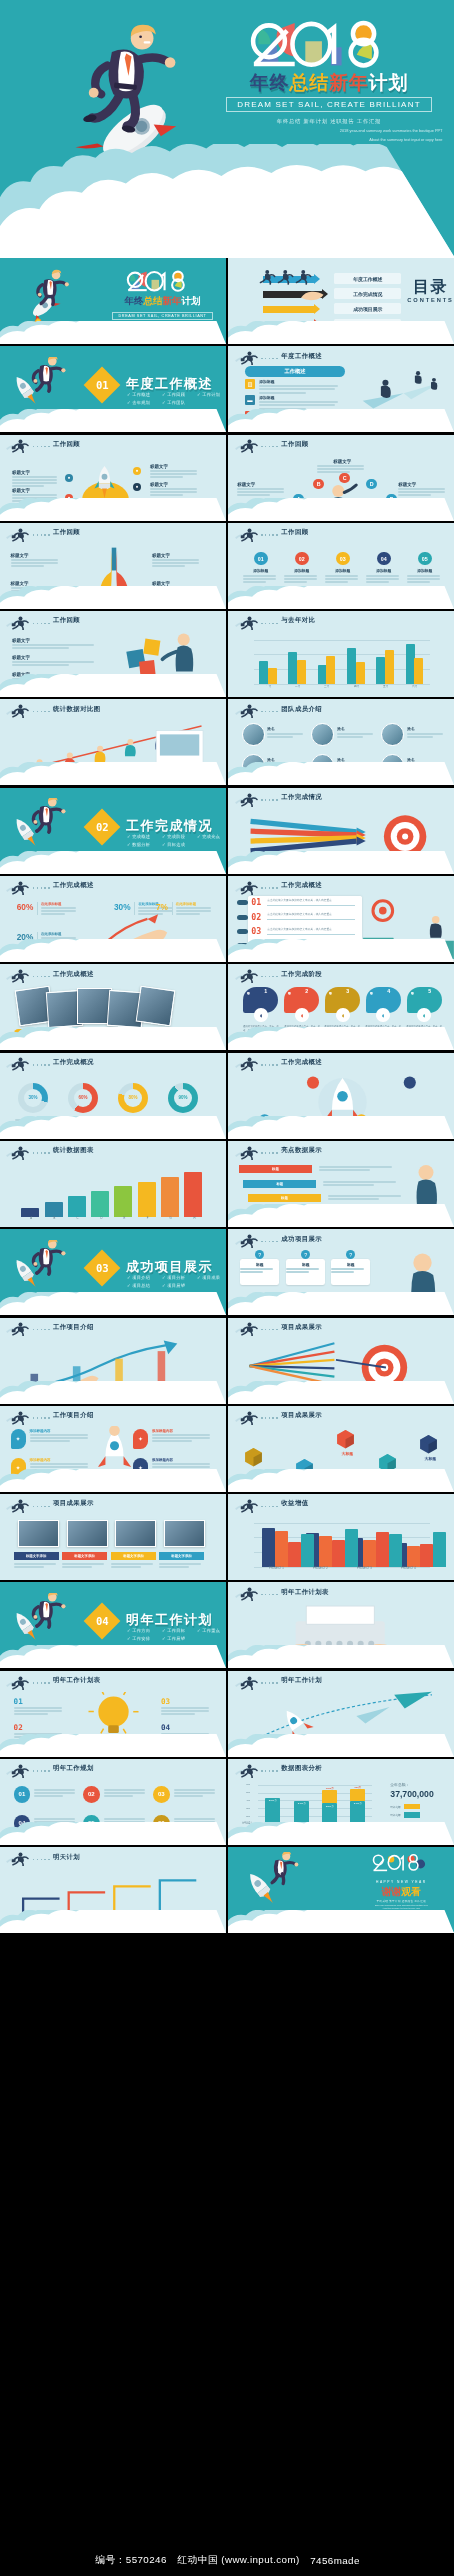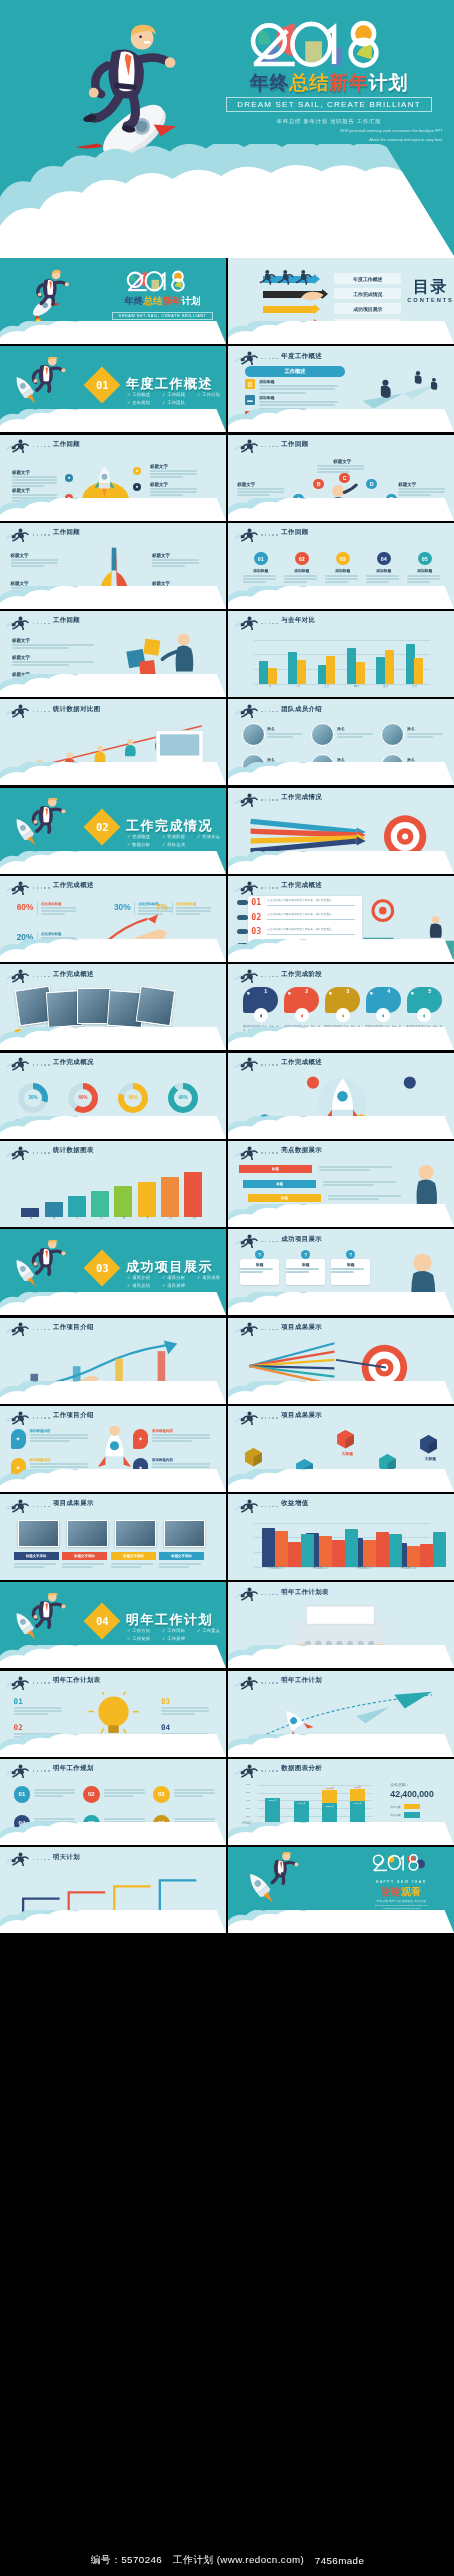--- a/index.html
+++ b/index.html
@@ -1904,21 +1904,21 @@
           <div style="position:absolute;left:94px;top:46px;width:14.8px;text-align:center;font-size:2.4px;color:#fff">2200万</div>
           <div style="position:absolute;left:94px;top:28px;width:14.8px;text-align:center;font-size:2.4px;color:#e8553c;font-weight:bold">1000万</div>
           <div style="position:absolute;left:87px;top:73px;width:28px;text-align:center;font-size:2.4px;color:#5c7b8a">收入来源三</div>
           <div class="bar" style="left:122px;bottom:13px;width:14.8px;height:31px;background:#2aa8b0"></div>
           <div class="bar" style="left:122px;bottom:44px;width:14.8px;height:11.7px;background:#f5b820"></div>
           <div style="position:absolute;left:122px;top:43px;width:14.8px;text-align:center;font-size:2.4px;color:#fff">2400万</div>
           <div style="position:absolute;left:122px;top:27px;width:14.8px;text-align:center;font-size:2.4px;color:#e8553c;font-weight:bold">900万</div>
           <div style="position:absolute;left:116px;top:73px;width:28px;text-align:center;font-size:2.4px;color:#5c7b8a">收入来源四</div>
   <div style="position:absolute;left:162px;top:23px">
     <div style="font-size:3.8px;color:#5c7b8a">全年总额：</div>
-    <div style="font-size:8.7px;font-weight:bold;color:#1f3f57;margin-top:1.5px">42,400,000</div>
+    <div style="font-size:8.7px;font-weight:bold;color:#1f3f57;margin-top:1.5px">37,700,000</div>
   </div>
   <div style="position:absolute;left:162px;top:45px">
     <div style="display:flex;align-items:center;margin-bottom:3px">
               <span style="font-size:2.6px;color:#5c7b8a;margin-right:3px">可补充额</span>
               <span style="width:16.7px;height:5.3px;background:#f5b820;display:inline-block"></span>
             </div>
     <div style="display:flex;align-items:center">
               <span style="font-size:2.6px;color:#5c7b8a;margin-right:3px">可补充额</span>
               <span style="width:16.7px;height:5.3px;background:#2aa8b0;display:inline-block"></span>
             </div>
@@ -2007,18 +2007,18 @@
   <svg class="sl-clouds" viewBox="0 0 300 30" preserveAspectRatio="none">
     <path d="M0 14 q9 -10 24 -7 q8 -10 24 -6 q10 -9 26 -4 q13 -9 28 -2 q14 -9 30 -1 q14 -8 30 -1 q14 -8 30 -1 q13 -7 28 0 q12 -5 26 1 q12 -4 24 1 L300 30 L0 30 Z" fill="#b8e2e9"></path>
     <path d="M0 22 q13 -12 32 -8 q11 -12 33 -8 q14 -10 36 -4 q18 -10 38 -2 q19 -9 40 -1 q19 -9 40 -1 q18 -7 36 0 q16 -5 32 1 L300 30 L0 30 Z" fill="#ffffff"></path>
   </svg>
         </div>
       </div>
     </div>
 
   <div class="footer">
     <span>编号：5570246</span>
-    <span>工作计划 (www.redocn.com)</span>
+    <span>红动中国 (www.input.com)</span>
     <span>7456made</span>
   </div>
 
 </div>
 
 
 </body></html>

